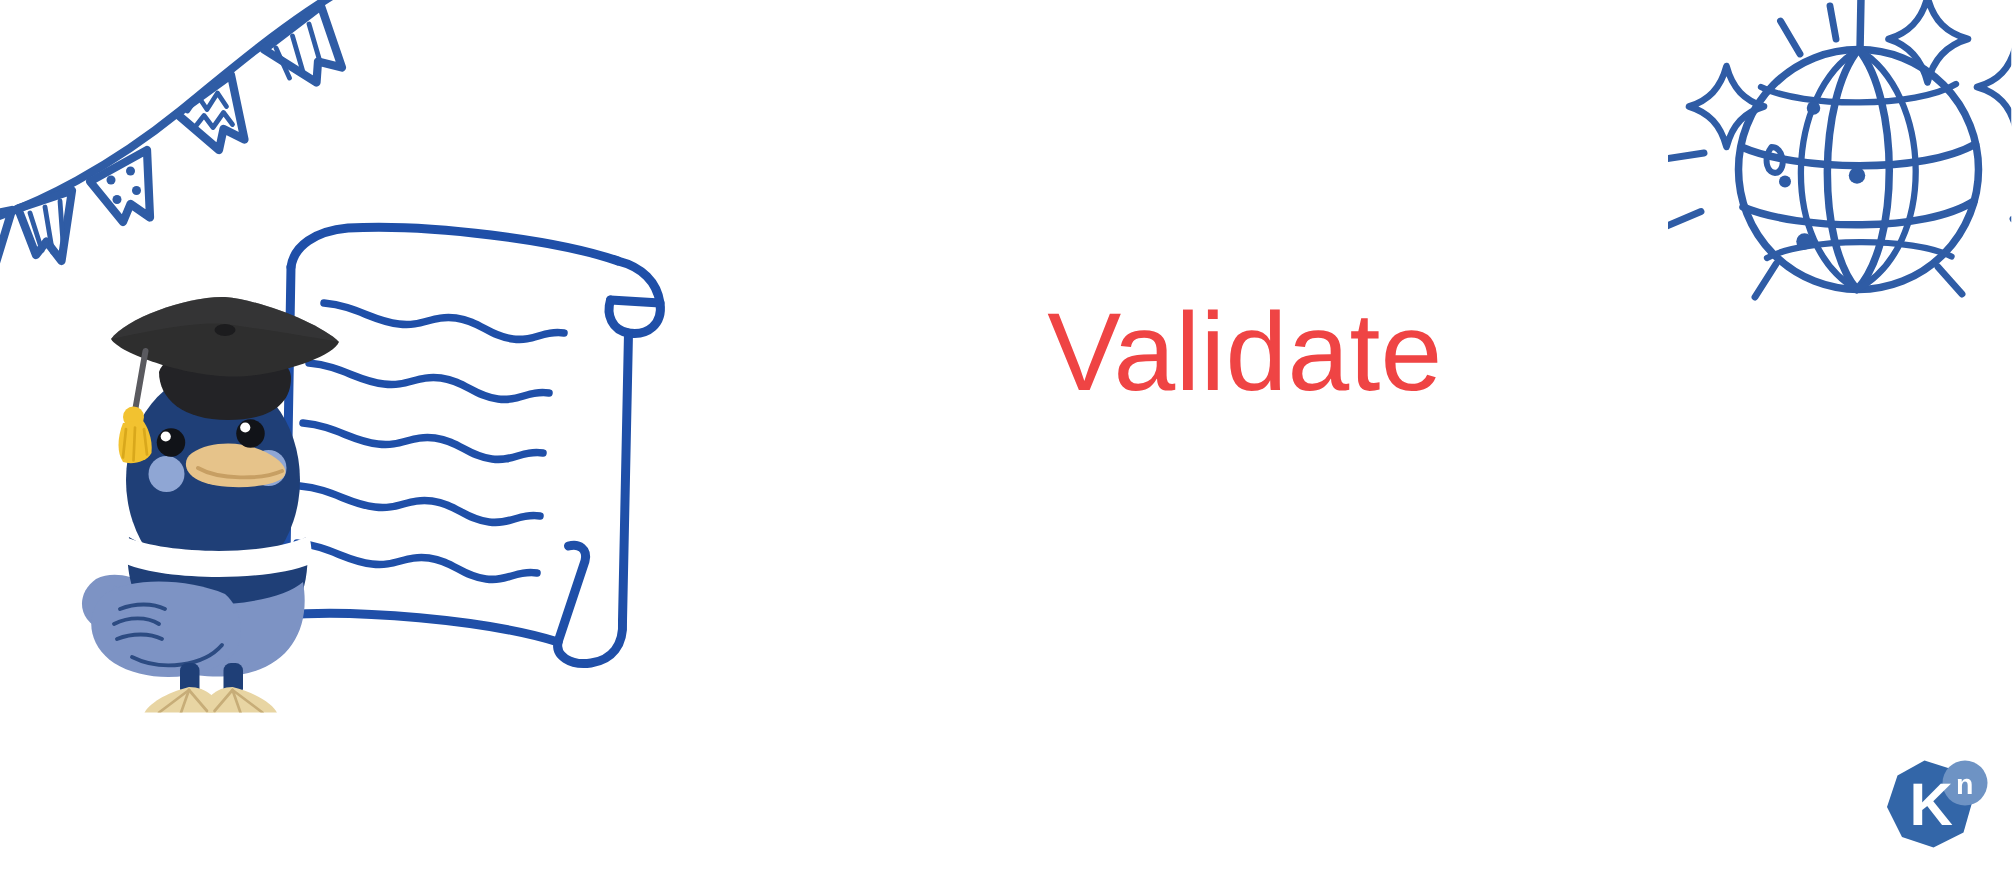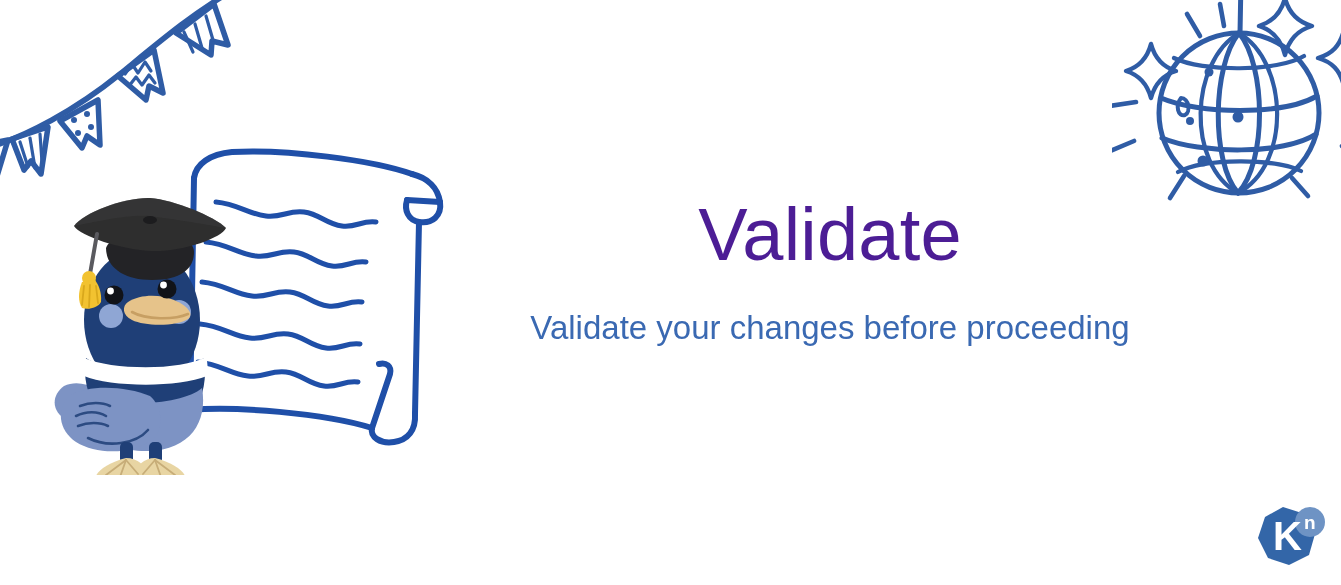--- a/index.html
+++ b/index.html
@@ -37,21 +37,21 @@
     top: 196px;
     width: 720px;
     text-align: center;
   }
   #hero-title {
     margin: 0;
     font-size: 74px;
     font-weight: 400;
     letter-spacing: 0.2px;
     line-height: 1.05;
-    color: #4c1d95;
+    color: #ef4444;
     white-space: nowrap;
   }
   #hero-subtitle {
     margin: 0;
     padding-top: 34px;
     font-size: 33px;
     font-weight: 400;
     line-height: 1.2;
     color: #3a69b2;
     white-space: nowrap;
@@ -247,21 +247,20 @@
       <g fill="none" stroke="#d9a81c" stroke-width="1.8" stroke-linecap="round">
         <path d="M30 96 L 28 115"></path>
           <path d="M36 95 L 35 117"></path>
           <path d="M42 96 L 44 113"></path>
       </g>
     </svg>
   </div>
 
   <div id="hero-text">
     <h1 id="hero-title">Validate</h1>
-    <p id="hero-subtitle">Validate your changes before proceeding</p>
   </div>
 
   <div id="brand-logo">
     <svg viewBox="0 0 74 70" width="74" height="70">
 
       <path d="M30 4 L 52 11 L 62 31 L 56 52 L 36 62 L 15 55 L 5 35 L 12 14 Z" fill="#3366a8"></path>
 
       <circle cx="57" cy="19" r="15" fill="#6e93c4"></circle>
 
       <text class="logo-k-text" x="20" y="47">K</text>

